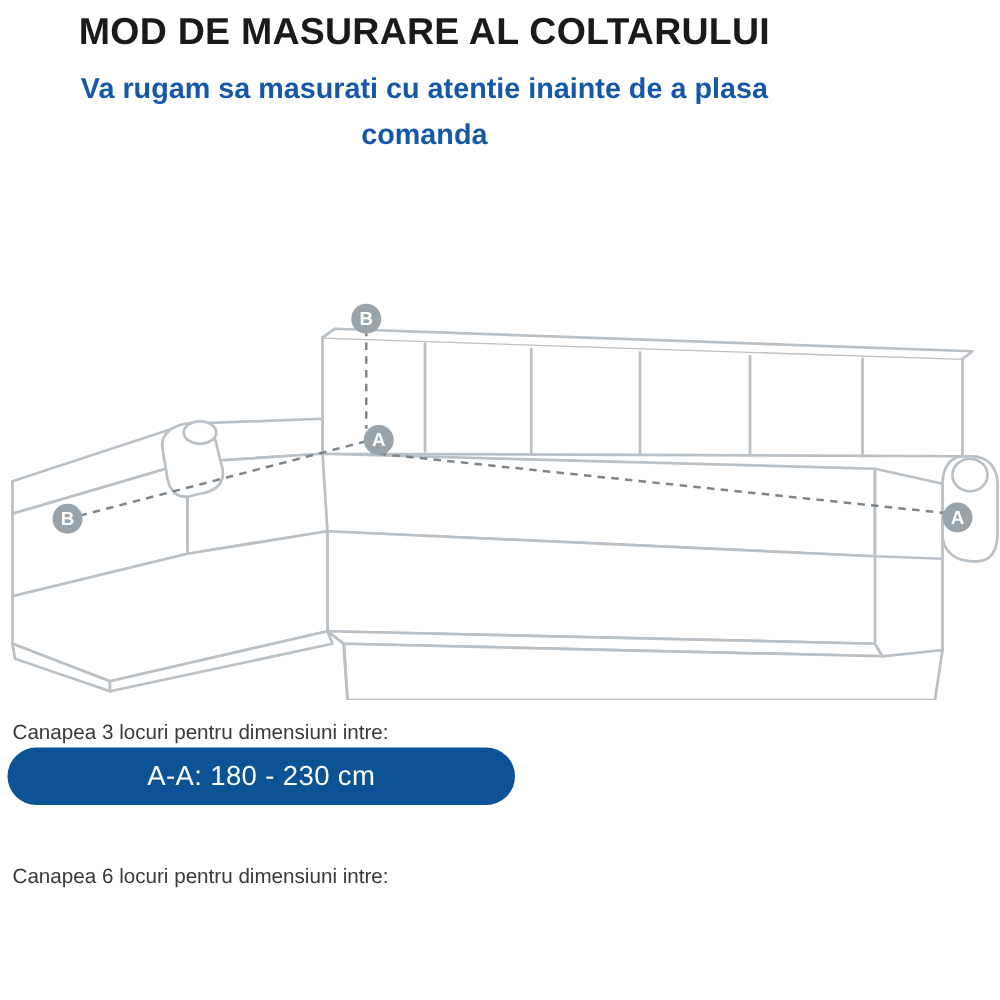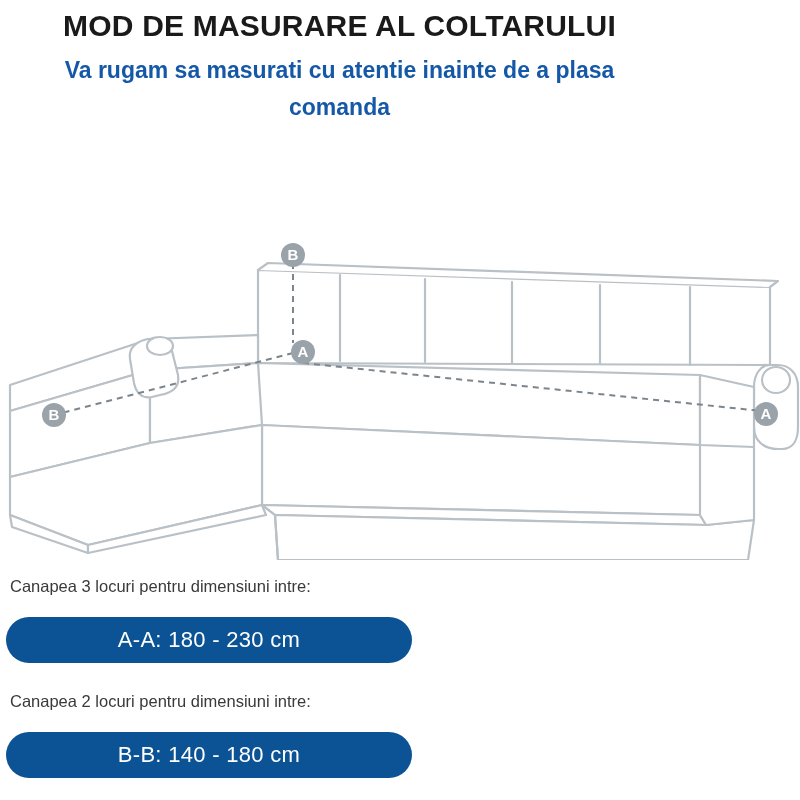--- a/index.html
+++ b/index.html
@@ -57,21 +57,21 @@
   #measure-a { top: 575px; }
   #measure-b { top: 690px; }
 
   .measure-caption {
     font-size: 16.5px;
     color: #3a3a3a;
     margin-left: 10px;
     line-height: 22px;
   }
   .pill {
-    margin-top: 20px;
+    margin-top: 1px;
     margin-left: 6px;
     width: 406px;
     height: 46px;
     border-radius: 23px;
     background: #0b5394;
     color: #ffffff;
     font-size: 22px;
     display: flex;
     align-items: center;
     justify-content: center;
@@ -159,15 +159,14 @@
     </g>
   </svg>
 </div>
 
 <div class="measure-block" id="measure-a">
   <div class="measure-caption">Canapea 3 locuri pentru dimensiuni intre:</div>
   <div class="pill" id="pill-a">A-A: 180 - 230 cm</div>
 </div>
 
 <div class="measure-block" id="measure-b">
-  <div class="measure-caption">Canapea 2 locuri pentru dimensiuni intre:</div>
-  <div class="pill" id="pill-b">B-B: 140 - 180 cm</div>
+  <div class="measure-caption">Canapea 6 locuri pentru dimensiuni intre:</div>
 </div>
 
 </body></html>

